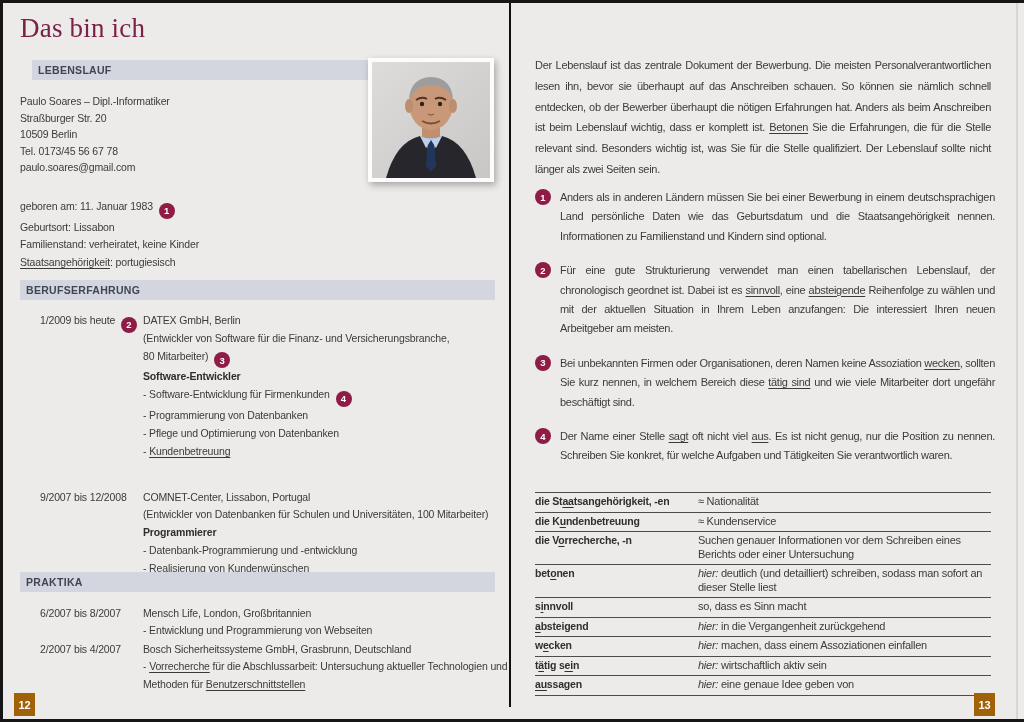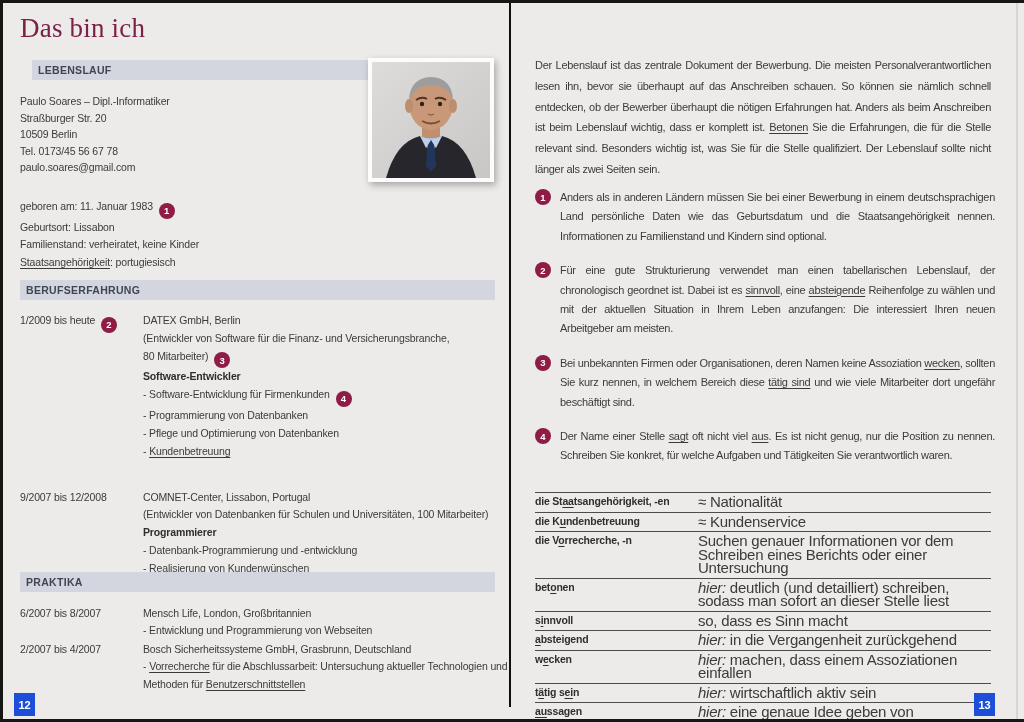--- a/index.html
+++ b/index.html
@@ -29,48 +29,48 @@
   .cvtext{font-size:10.5px;letter-spacing:-.15px;line-height:16.6px;}
   .contact{position:absolute;left:17px;top:90px;}
   .personal{position:absolute;left:17px;top:195px;line-height:17.6px;}
   .cvline{white-space:nowrap;}
   .jobs{position:absolute;left:17px;top:309px;width:480px;}
   .praktika{position:absolute;left:17px;top:602px;width:480px;}
   .job{display:grid;grid-template-columns:123px 1fr;margin-bottom:28px;}
   .praktika .job{margin-bottom:1px;}
   .job .jlines{line-height:17.8px;}
   .praktika .job .jlines{line-height:17.4px;}
-  .jdate{line-height:17.8px;}
+  .jdate{line-height:17.8px;margin-left:20px;}
 
   .u{text-decoration:underline;text-underline-offset:2px;text-decoration-thickness:1px;}
   .b{font-weight:bold;color:#2e2e2e;}
   .i{font-style:italic;}
   .badge{display:inline-flex;align-items:center;justify-content:center;width:16px;height:16px;
          border-radius:50%;background:#8e1c44;color:#fff;font-size:9.5px;font-weight:bold;
          margin-left:3px;vertical-align:-4px;letter-spacing:0;}
 
-  .pagenum{position:absolute;bottom:6px;width:21px;height:23px;background:#1d4ed8;color:#fff;
+  .pagenum{position:absolute;bottom:6px;width:21px;height:23px;background:#a16207;color:#fff;
            font-size:11px;font-weight:bold;display:flex;align-items:center;justify-content:center;}
   .pn-left{left:11px;}
   .pn-right{right:29px;}
 
   
   .intro{position:absolute;left:24px;top:52px;width:456px;font-size:11px;letter-spacing:-.3px;
          line-height:20.8px;text-align:justify;}
   .points{position:absolute;left:24px;top:185px;width:460px;}
   .point{display:flex;gap:9px;margin-bottom:15px;}
   .pbadge{flex:0 0 auto;width:16px;height:16px;border-radius:50%;background:#8e1c44;color:#fff;
           font-size:9.5px;font-weight:bold;display:flex;align-items:center;justify-content:center;
           margin-top:1px;}
   .ptext{font-size:11px;letter-spacing:-.3px;line-height:19.4px;text-align:justify;flex:1;}
 
   .vocab{position:absolute;left:24px;top:489px;width:456px;border-top:1.5px solid #4c4c4c;}
   .vrow{display:flex;border-bottom:1.5px solid #4c4c4c;padding:2px 0 3px;justify-content:space-between;}
   .vterm{width:163px;font-weight:bold;color:#2f2f2f;font-size:10.5px;letter-spacing:-.2px;line-height:13.5px;}
-  .vdef{flex:1;font-size:15px;letter-spacing:-.25px;line-height:13.5px;}
+  .vdef{flex:1;font-size:11px;letter-spacing:-.25px;line-height:13.5px;}
 </style>
 </head>
 <body>
 
 <div class="book">
   <div class="gutter"></div>
 
   <div class="page page-left">
     <div class="cv-title">Das bin ich</div>
 

